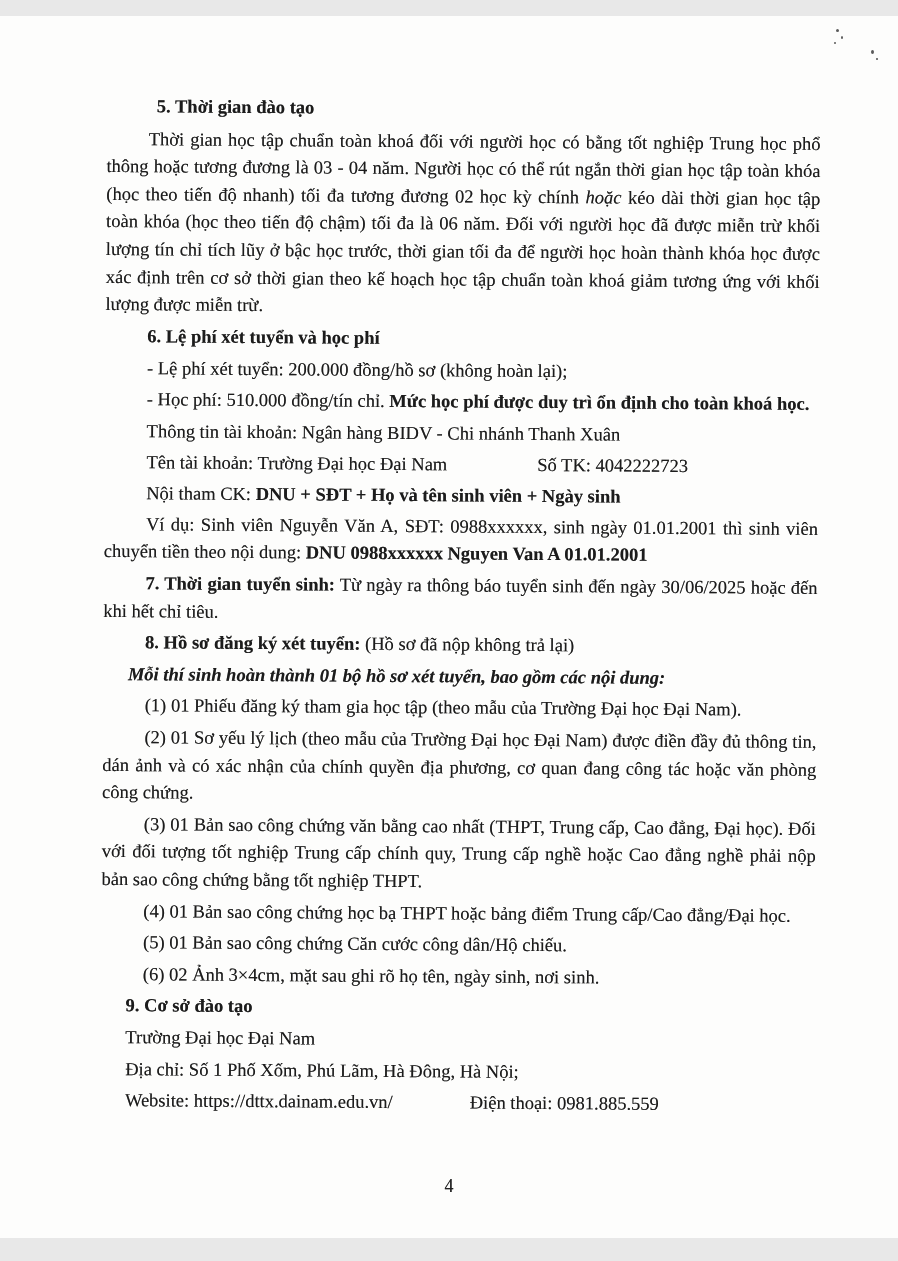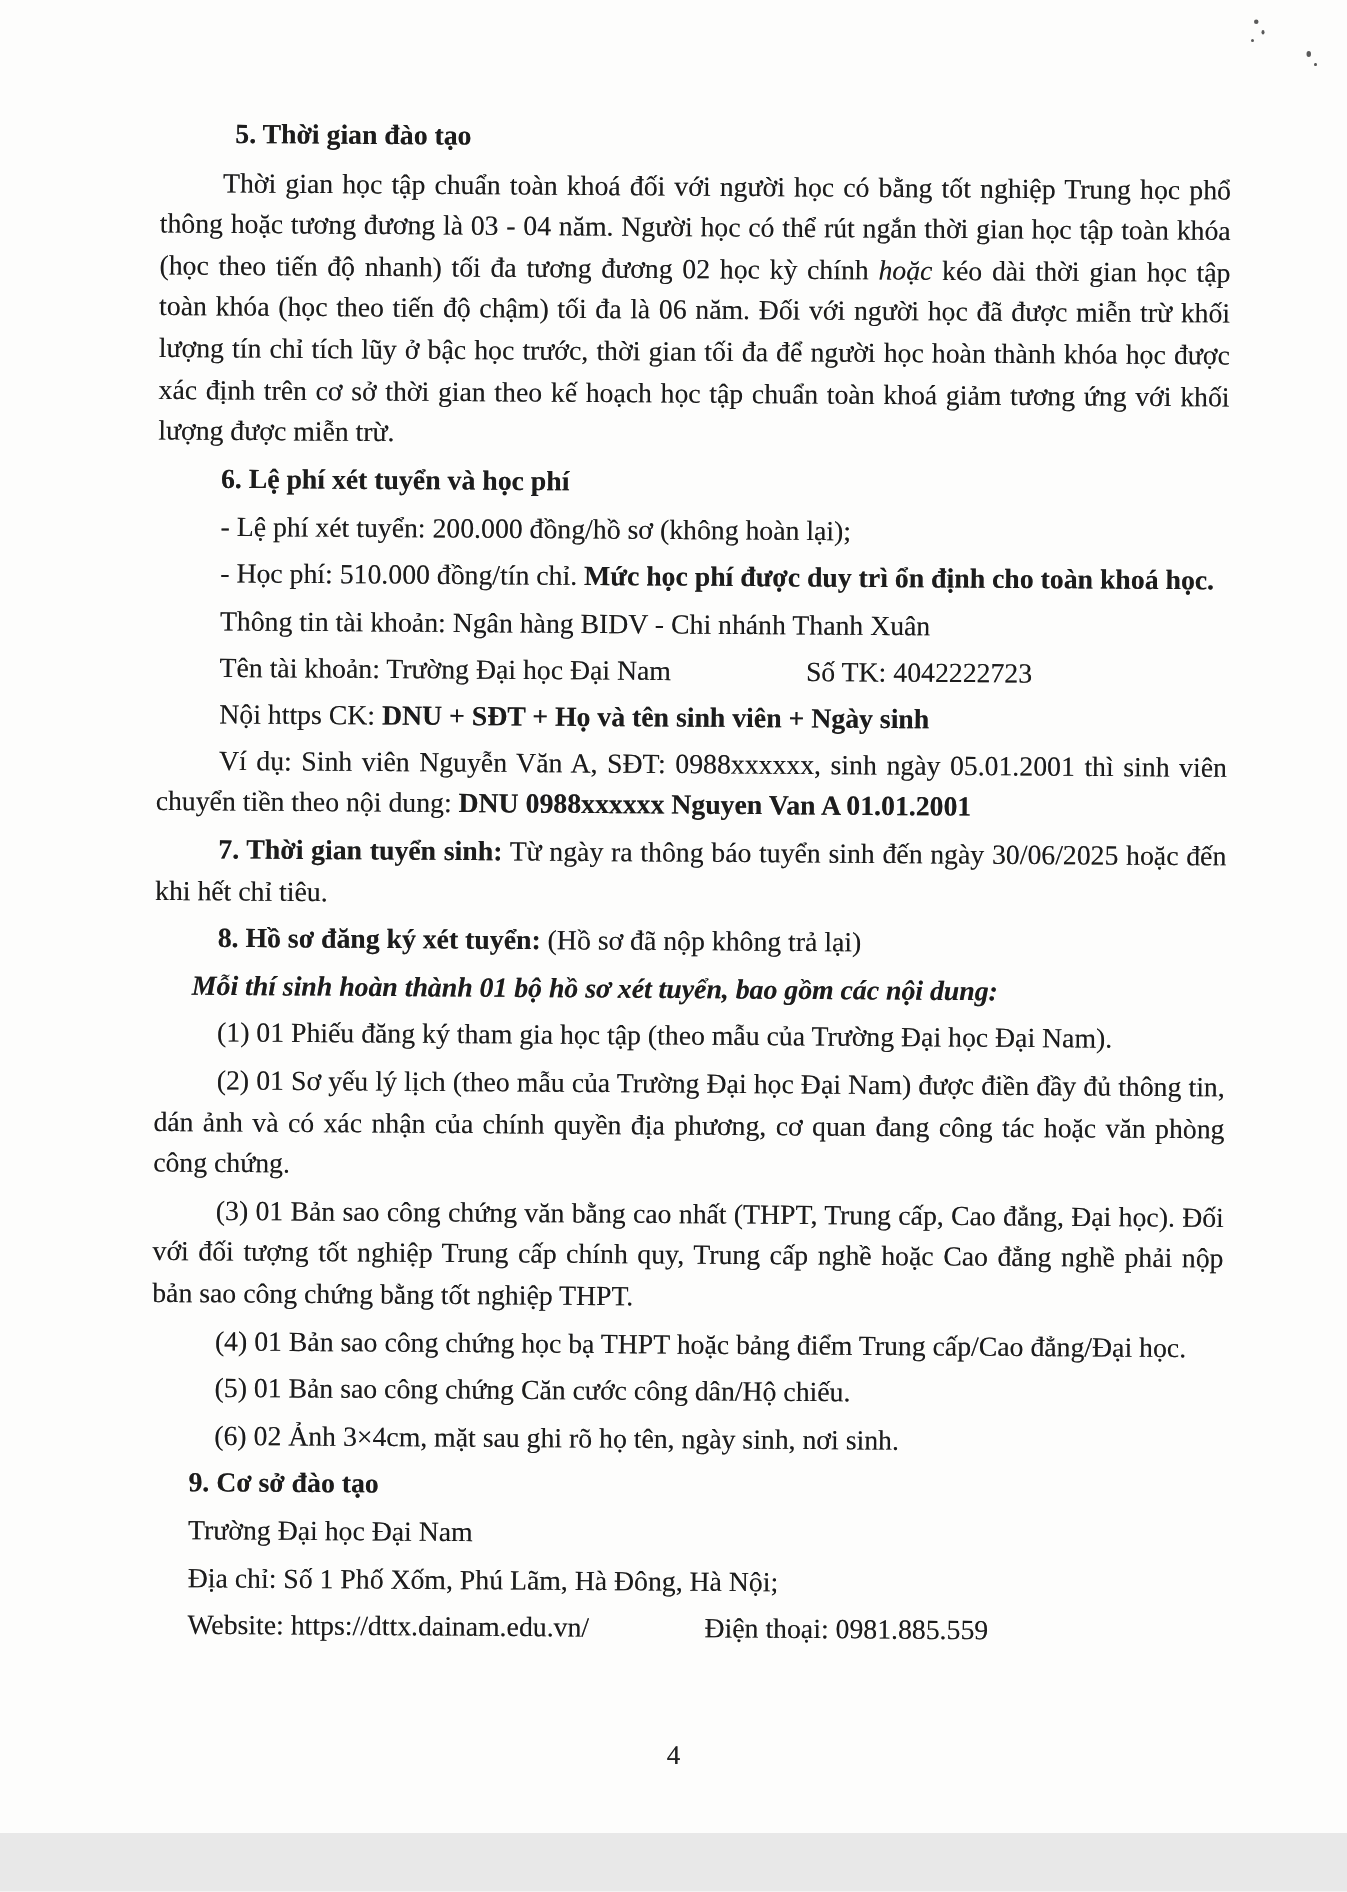--- a/index.html
+++ b/index.html
@@ -1,19 +1,19 @@
 <!DOCTYPE html>
 <html lang="vi"><head>
 <meta charset="utf-8">
 <style>
   html,body { margin:0; padding:0; background:#e8e8e8; }
   .page {
     position:relative;
     width:898px; height:1222px;
-    margin:0 auto;
+    margin:16px auto;
     background:#fdfdfc;
     overflow:hidden;
     font-family:"Liberation Serif","DejaVu Serif",serif;
     color:#1c1c1c;
     text-shadow:0 0 0.4px rgba(20,20,20,.55);
   }
   .content {
     position:absolute; left:107px; top:77px; width:714px;
     transform:rotate(0.4deg); transform-origin:0 0;
   }
@@ -55,22 +55,22 @@
   <div class="content">
 
     <p class="h ind-lg mb5">5. Thời gian đào tạo</p>
     <p class="ind just mb4"><span>Thời gian học tập chuẩn toàn khoá đối với người học có bằng tốt nghiệp Trung học phổ thông hoặc tương đương là 03 - 04 năm. Người học có thể rút ngắn thời gian học tập toàn khóa (học theo tiến độ nhanh) tối đa tương đương 02 học kỳ chính </span><i>hoặc</i><span> kéo dài thời gian học tập toàn khóa (học theo tiến độ chậm) tối đa là 06 năm. Đối với người học đã được miễn trừ khối lượng tín chỉ tích lũy ở bậc học trước, thời gian tối đa để người học hoàn thành khóa học được xác định trên cơ sở thời gian theo kế hoạch học tập chuẩn toàn khoá giảm tương ứng với khối lượng được miễn trừ.</span></p>
 
     <p class="h ind mt2 mb5">6. Lệ phí xét tuyển và học phí</p>
     <p class="ind">- Lệ phí xét tuyển: 200.000 đồng/hồ sơ (không hoàn lại);</p>
     <p class="ind"><span>- Học phí: 510.000 đồng/tín chỉ. </span><b>Mức học phí được duy trì ổn định cho toàn khoá học.</b></p>
     <p class="ind">Thông tin tài khoản: Ngân hàng BIDV - Chi nhánh Thanh Xuân</p>
     <p class="ind"><span>Tên tài khoản: Trường Đại học Đại Nam</span><span class="acct-num">Số TK: 4042222723</span></p>
-    <p class="ind"><span>Nội https CK: </span><b>DNU + SĐT + Họ và tên sinh viên + Ngày sinh</b></p>
-    <p class="ind just mb4"><span>Ví dụ: Sinh viên Nguyễn Văn A, SĐT: 0988xxxxxx, sinh ngày 05.01.2001 thì sinh viên chuyển tiền theo nội dung: </span><b>DNU 0988xxxxxx Nguyen Van A 01.01.2001</b></p>
+    <p class="ind"><span>Nội tham CK: </span><b>DNU + SĐT + Họ và tên sinh viên + Ngày sinh</b></p>
+    <p class="ind just mb4"><span>Ví dụ: Sinh viên Nguyễn Văn A, SĐT: 0988xxxxxx, sinh ngày 01.01.2001 thì sinh viên chuyển tiền theo nội dung: </span><b>DNU 0988xxxxxx Nguyen Van A 01.01.2001</b></p>
 
     <p class="ind just mt4 mb4"><b>7. Thời gian tuyển sinh:</b><span> Từ ngày ra thông báo tuyển sinh đến ngày 30/06/2025 hoặc đến khi hết chỉ tiêu.</span></p>
 
     <p class="ind mb4"><b>8. Hồ sơ đăng ký xét tuyển:</b><span> (Hồ sơ đã nộp không trả lại)</span></p>
     <p class="bi ind-sm mb4">Mỗi thí sinh hoàn thành 01 bộ hồ sơ xét tuyển, bao gồm các nội dung:</p>
     <p class="ind mb4">(1) 01 Phiếu đăng ký tham gia học tập (theo mẫu của Trường Đại học Đại Nam).</p>
     <p class="ind just mb4">(2) 01 Sơ yếu lý lịch (theo mẫu của Trường Đại học Đại Nam) được điền đầy đủ thông tin, dán ảnh và có xác nhận của chính quyền địa phương, cơ quan đang công tác hoặc văn phòng công chứng.</p>
     <p class="ind just mb4">(3) 01 Bản sao công chứng văn bằng cao nhất (THPT, Trung cấp, Cao đẳng, Đại học). Đối với đối tượng tốt nghiệp Trung cấp chính quy, Trung cấp nghề hoặc Cao đẳng nghề phải nộp bản sao công chứng bằng tốt nghiệp THPT.</p>
     <p class="ind mb4">(4) 01 Bản sao công chứng học bạ THPT hoặc bảng điểm Trung cấp/Cao đẳng/Đại học.</p>
     <p class="ind mb4">(5) 01 Bản sao công chứng Căn cước công dân/Hộ chiếu.</p>

